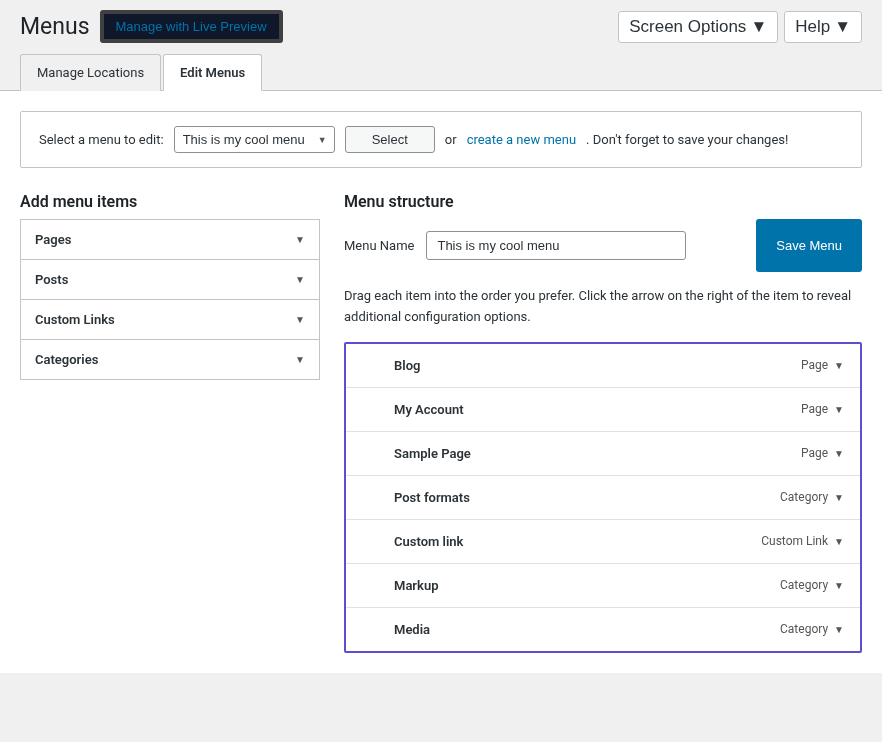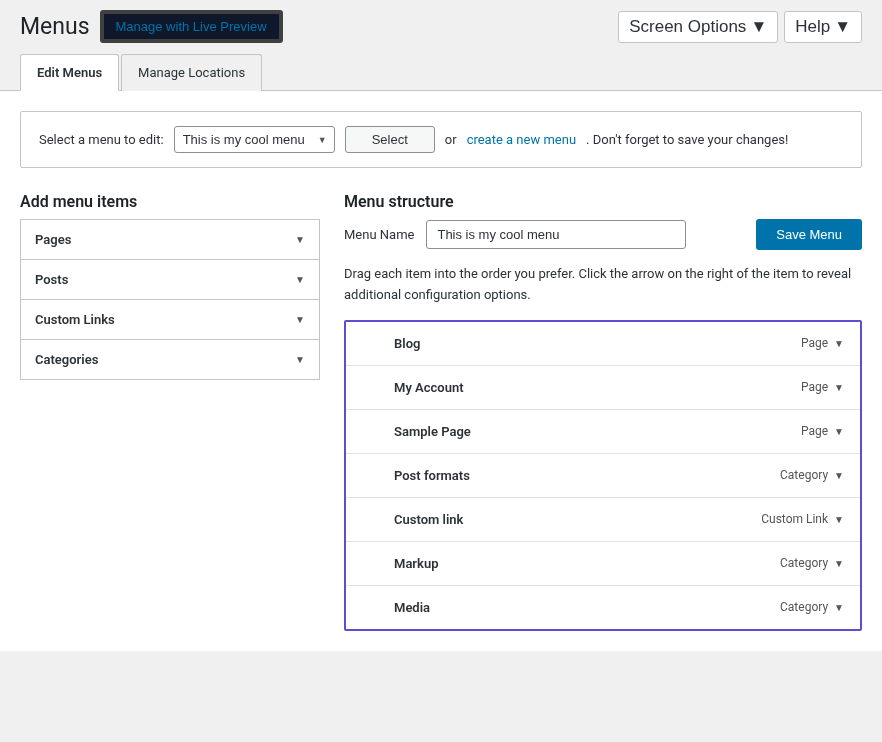--- a/index.html
+++ b/index.html
@@ -191,21 +191,21 @@
       padding: 6px 10px;
       font-size: 13px;
       border-radius: 3px;
       width: 260px;
       color: #2c3338;
     }
     .save-menu-btn {
       background: #0073aa;
       color: #fff;
       border: none;
-      padding: 8px 20px;
+      padding: 19px 20px;
       font-size: 13px;
       cursor: pointer;
       border-radius: 3px;
       margin-left: auto;
     }
     .drag-instruction {
       font-size: 13px;
       color: #2c3338;
       margin-bottom: 14px;
       line-height: 1.6;
@@ -263,25 +263,25 @@
       <span>▼</span>
     </button>
     <button class="help-btn">
       <span>Help</span>
       <span>▼</span>
     </button>
   </div>
 </div>
 
 <div class="tabs-row">
+  <div class="tab">
+    <span>Manage Locations</span>
+  </div>
   <div class="tab active">
     <span>Edit Menus</span>
-  </div>
-  <div class="tab">
-    <span>Manage Locations</span>
   </div>
 </div>
 
 <div class="main-content">
 
   <div class="select-menu-bar">
     <label>Select a menu to edit:</label>
     <div class="dropdown-wrapper">
       <select class="menu-select-dropdown">
         <option>This is my cool menu</option>

